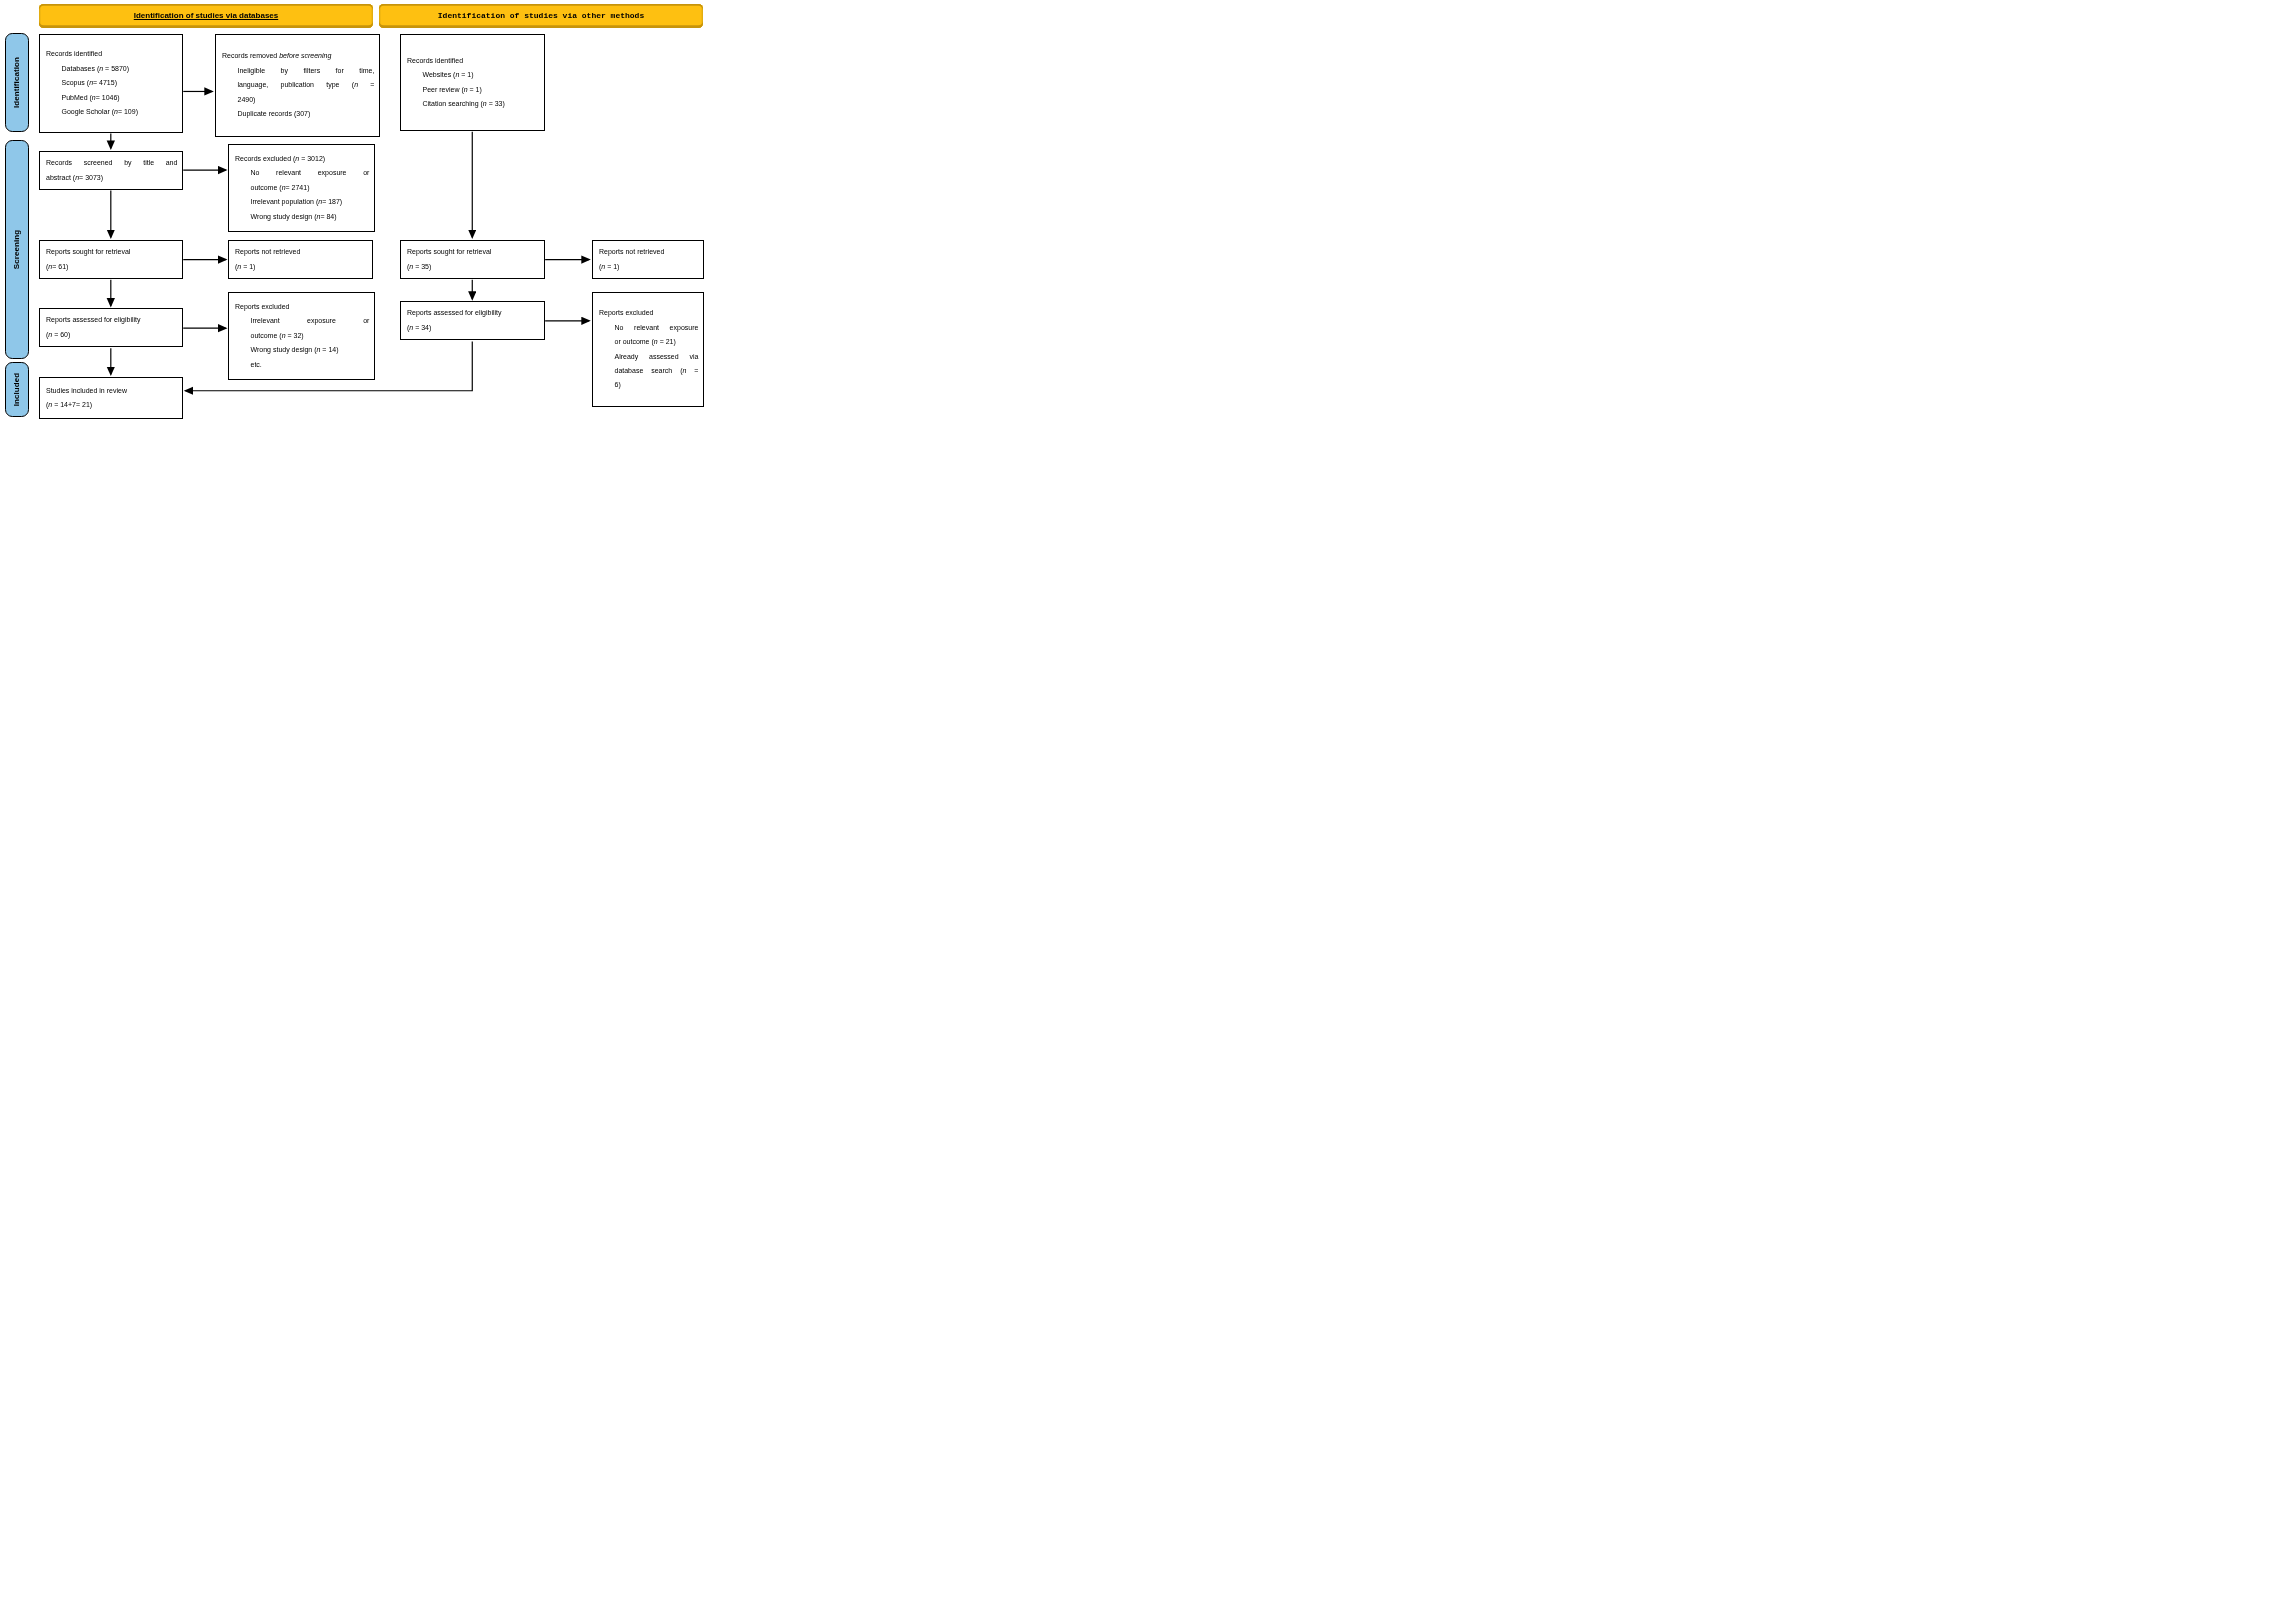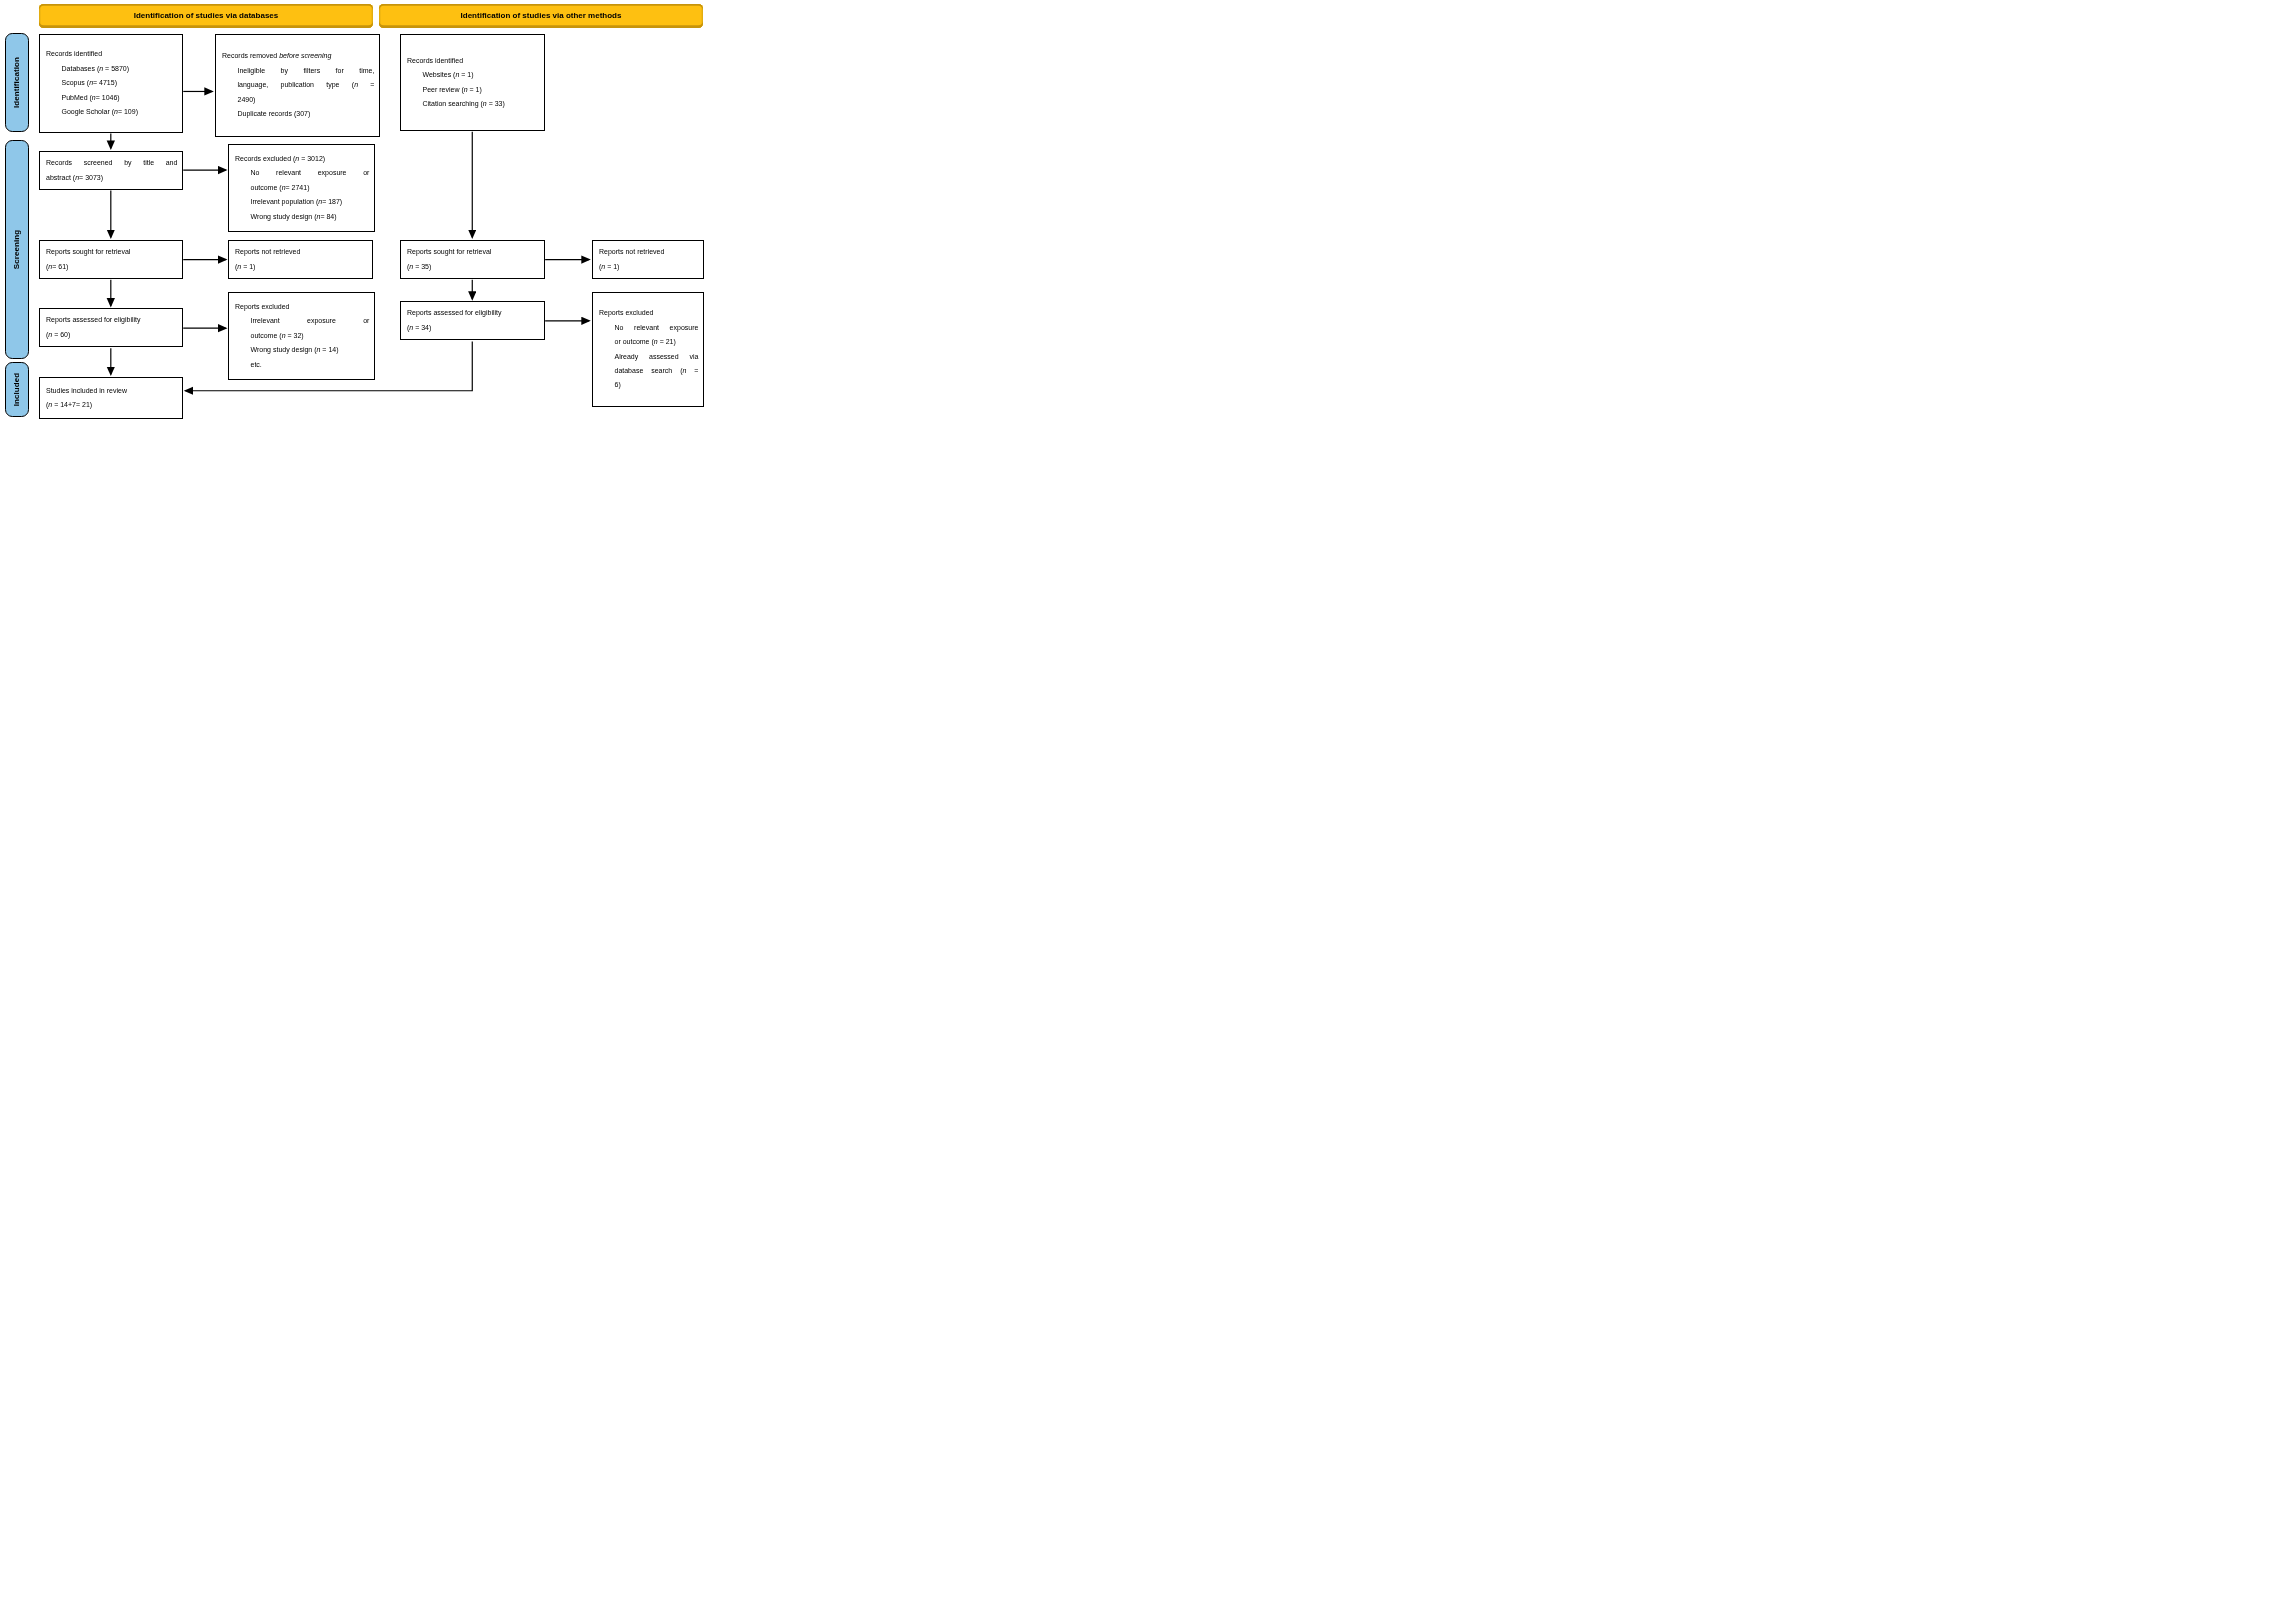--- a/index.html
+++ b/index.html
@@ -55,24 +55,24 @@
   .tline em{font-style:italic;}
   
   svg.arrows{position:absolute;left:0;top:0;pointer-events:none;}
   svg.arrows line, svg.arrows polyline{stroke:#000;stroke-width:2.6;fill:none;}
 </style>
 </head>
 <body>
 
 <div class="canvas">
 
-  <div class="phase-header" style="left:39px;top:3.7px;width:334px;height:24px;">
+  <div class="phase-header" style="left:39px;top:3.7px;width:334px;height:24px;text-decoration:underline;">
     <span>Identification of studies via databases</span>
   </div>
-  <div class="phase-header" style="left:379px;top:3.7px;width:324px;height:24px;">
+  <div class="phase-header" style="left:379px;top:3.7px;width:324px;height:24px;font-family:Liberation Mono, monospace;">
     <span>Identification of studies via other methods</span>
   </div>
 
   <div class="stage" style="left:4.6px;top:33px;width:24px;height:99px;">
     <span class="vlabel">Identification</span>
   </div>
   <div class="stage" style="left:4.6px;top:140px;width:24px;height:219px;">
     <span class="vlabel">Screening</span>
   </div>
   <div class="stage" style="left:4.6px;top:362px;width:24px;height:55px;">

